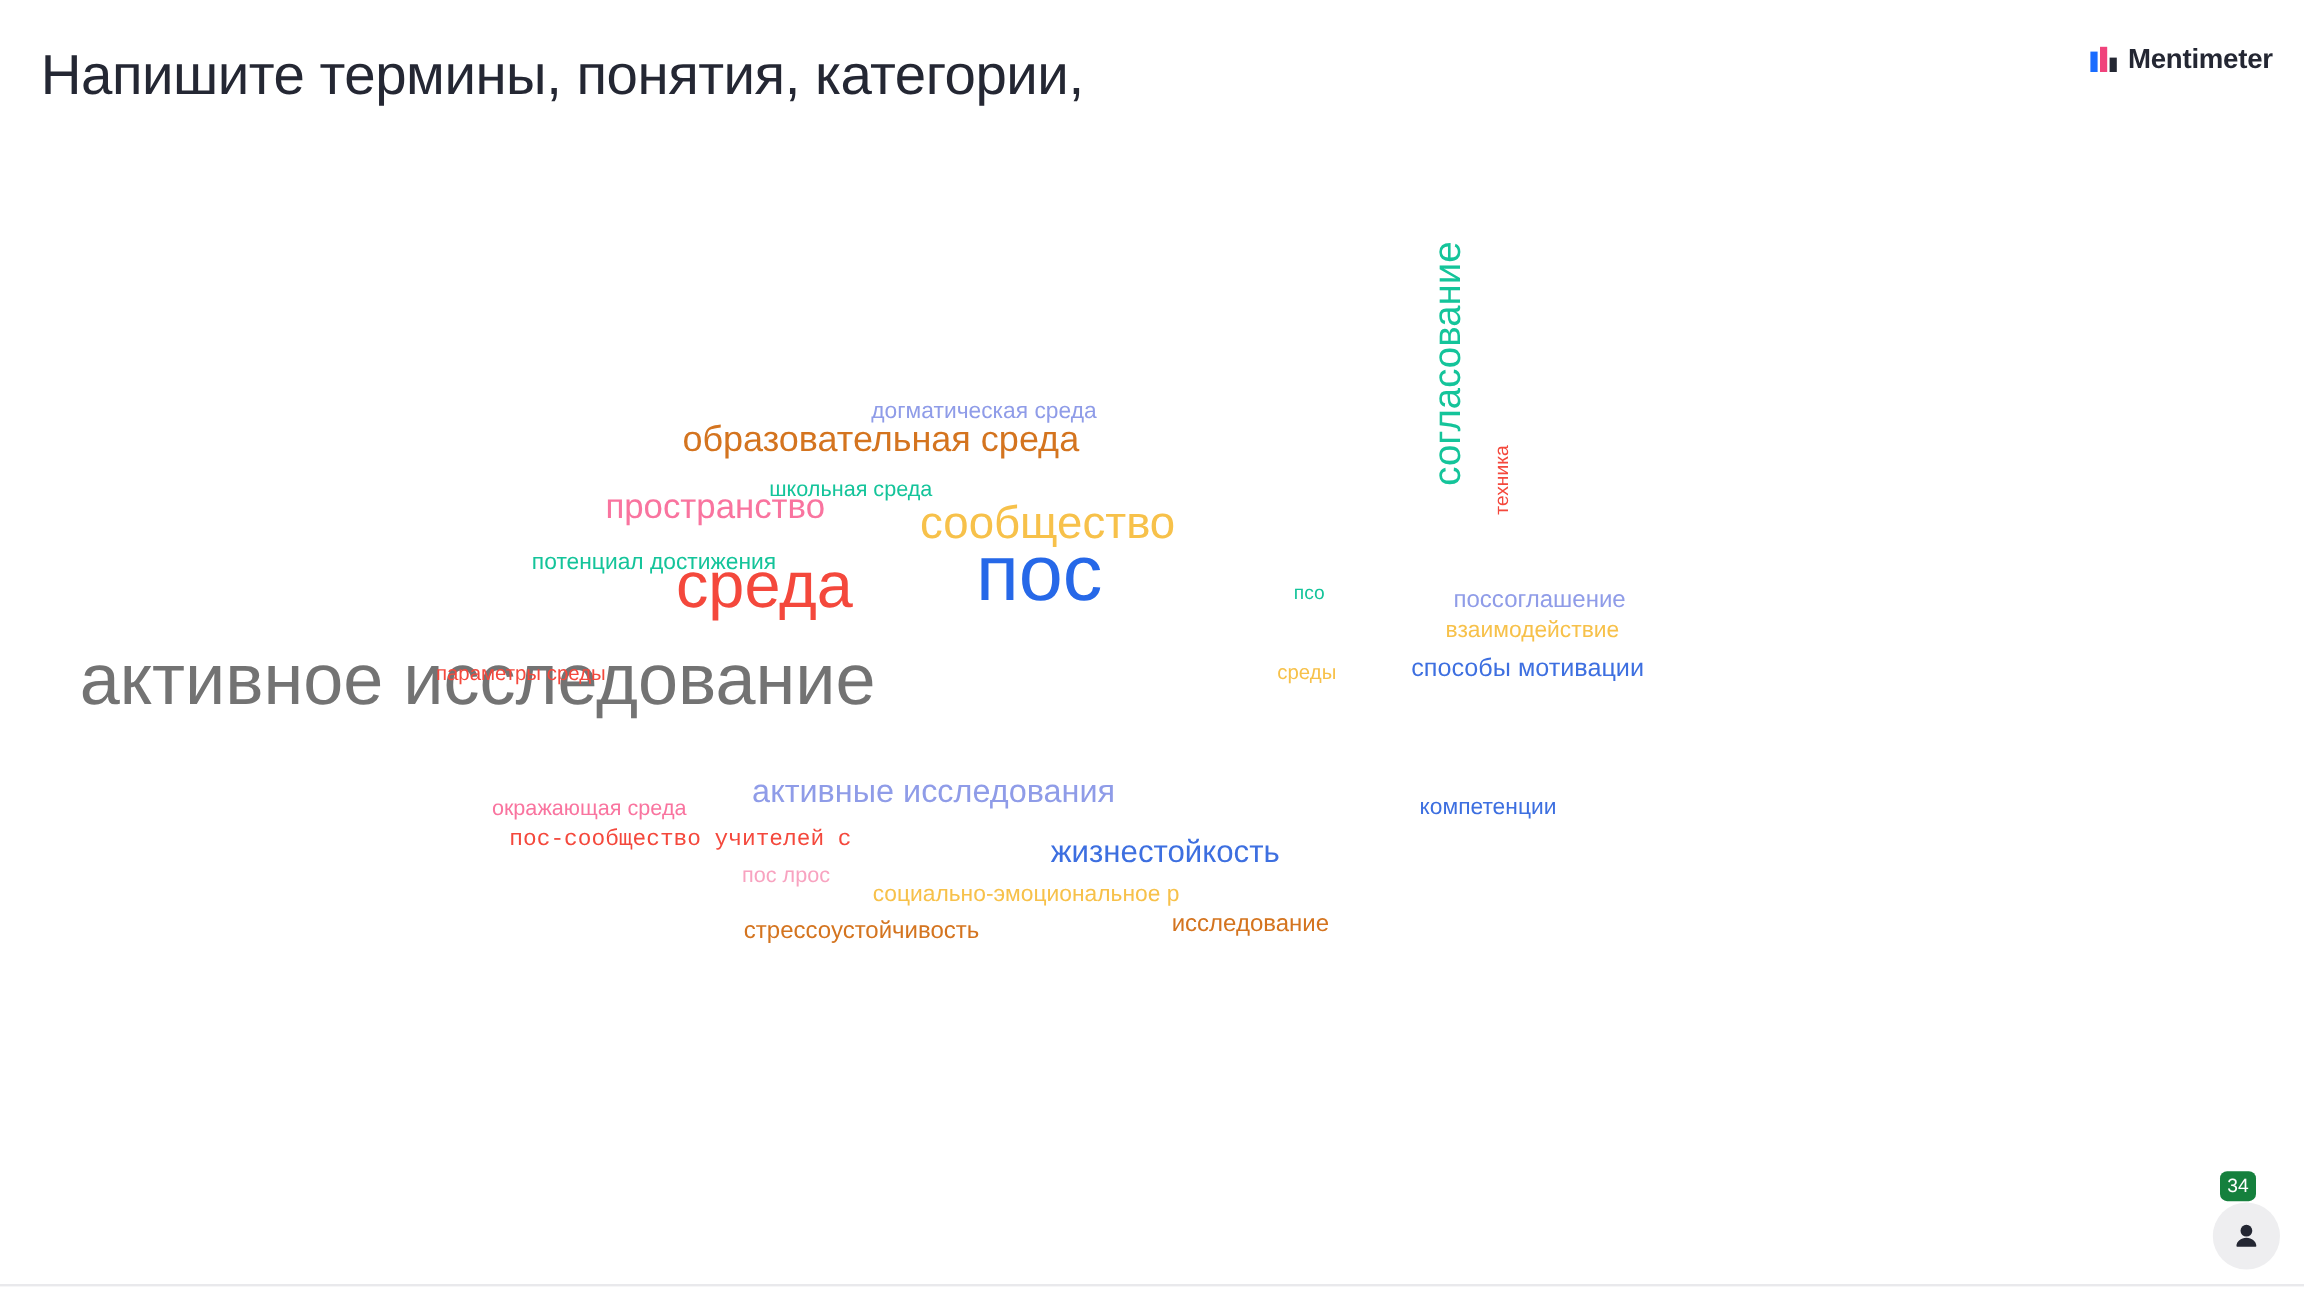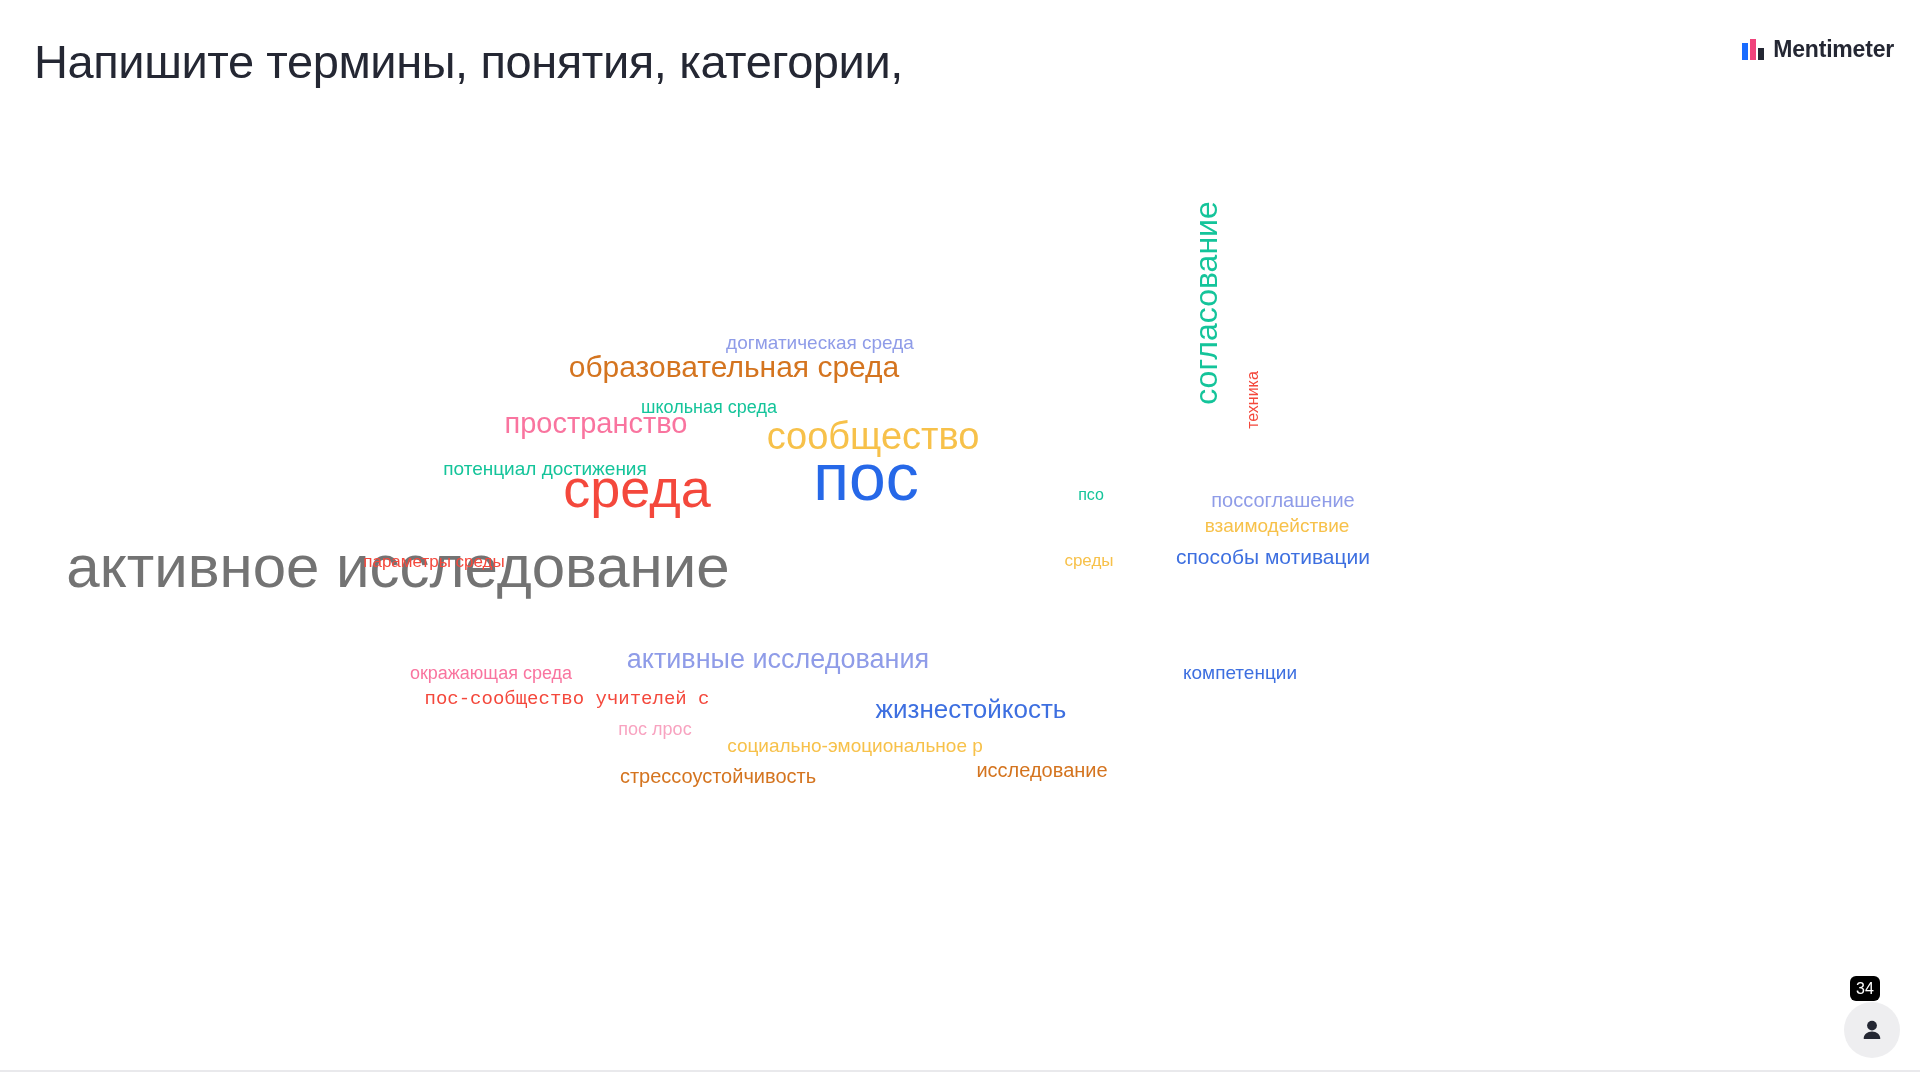--- a/index.html
+++ b/index.html
@@ -138,21 +138,21 @@
   }
   #participant-badge {
     position: absolute;
     left: 6px;
     top: 0;
     min-width: 30px;
     height: 25px;
     padding: 0 6px;
     box-sizing: border-box;
     border-radius: 6px;
-    background: #000000;
+    background: #15803d;
     color: #ffffff;
     font-size: 16px;
     font-weight: 400;
     line-height: 25px;
     text-align: center;
   }
 </style>
 </head>
 <body>
 

